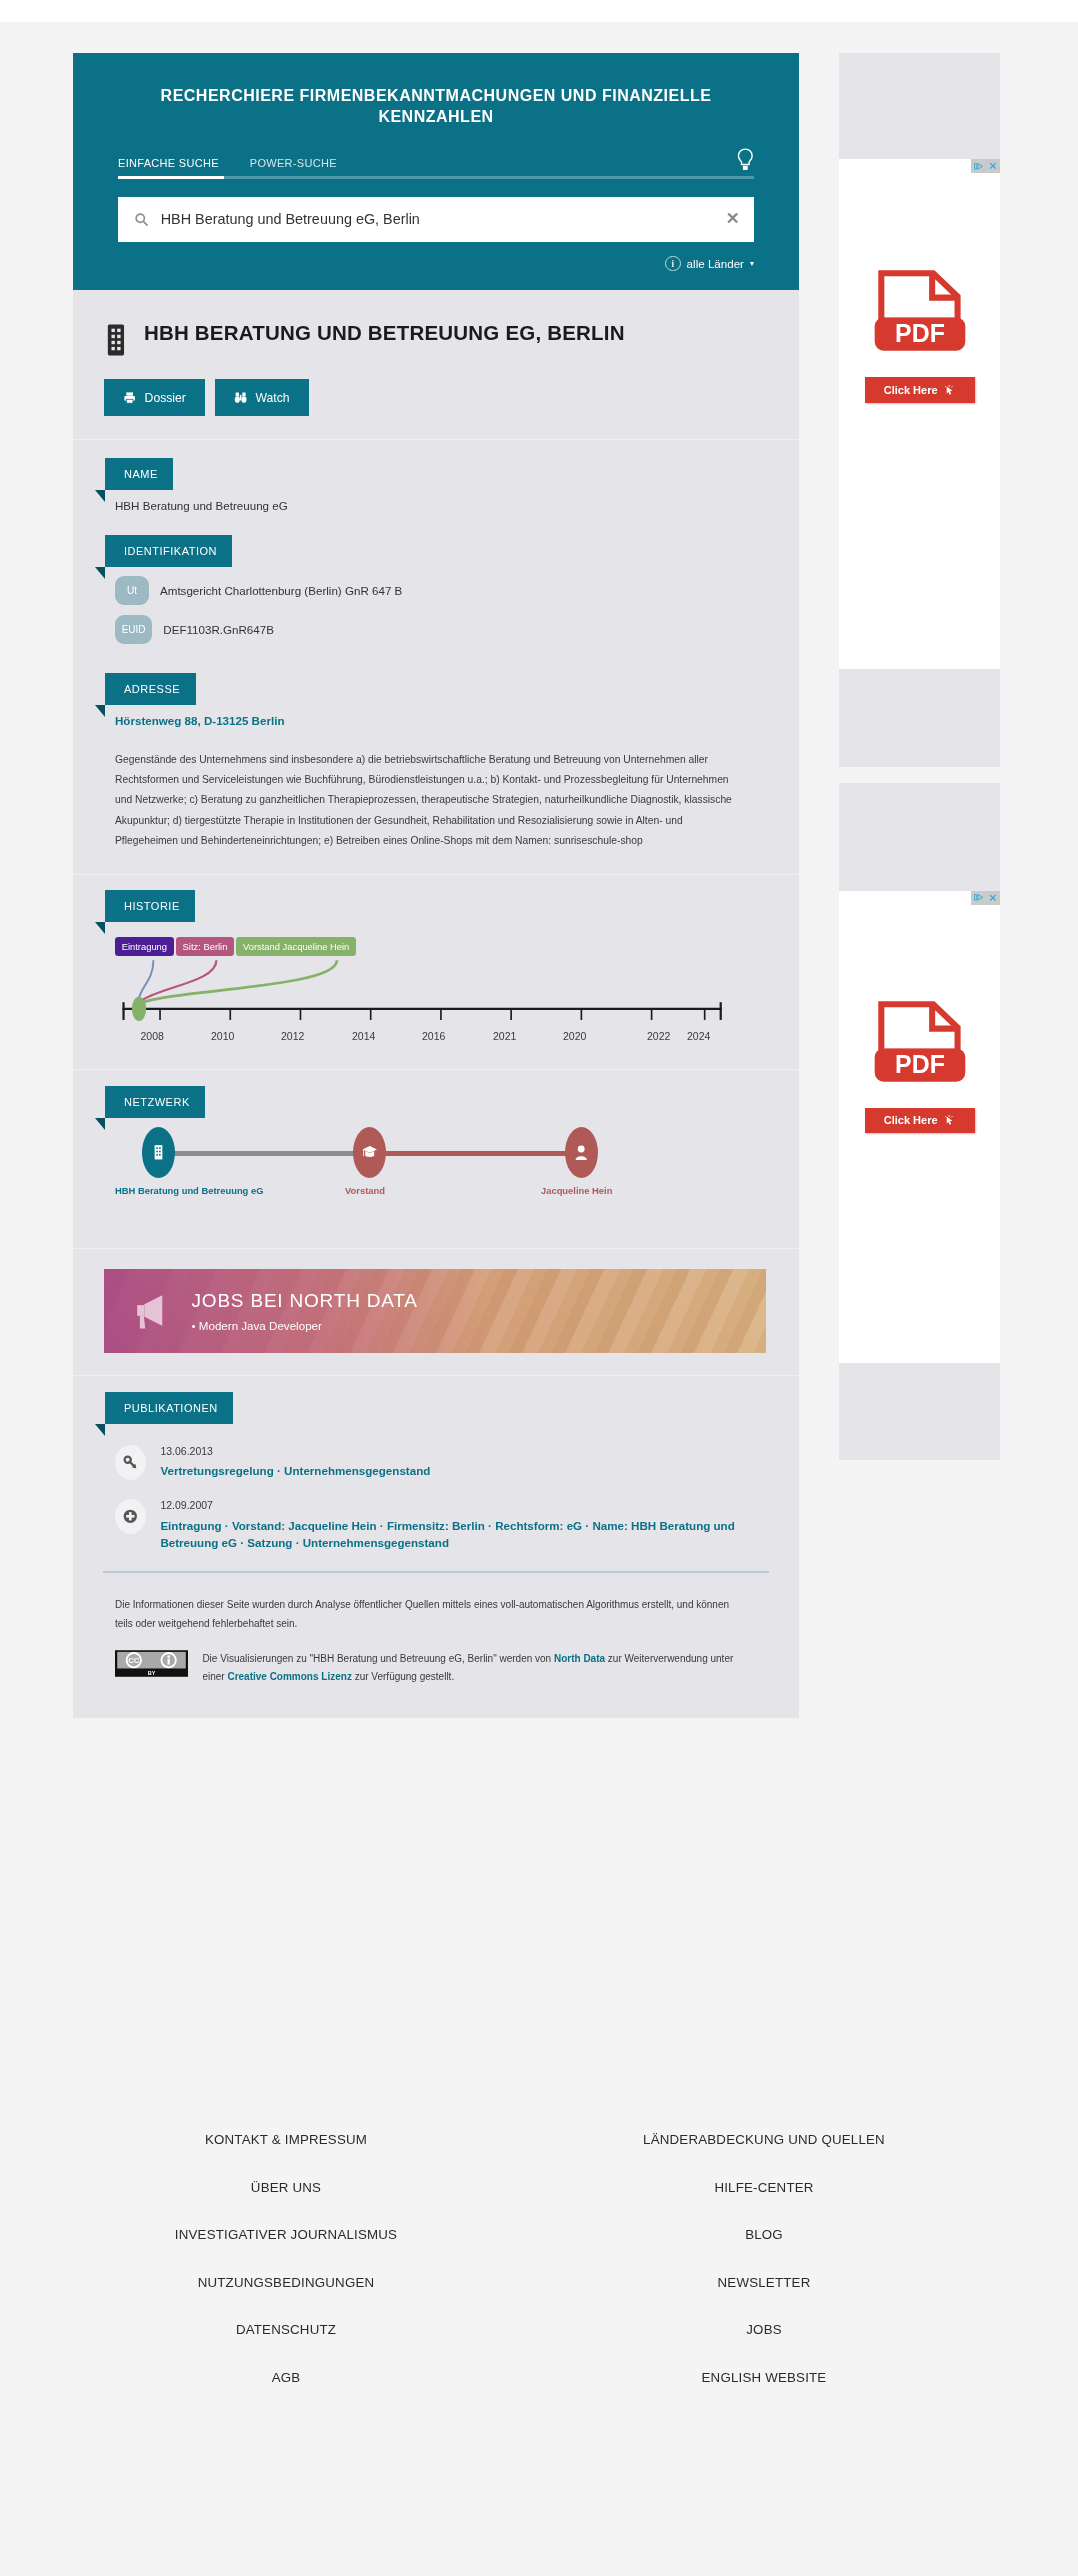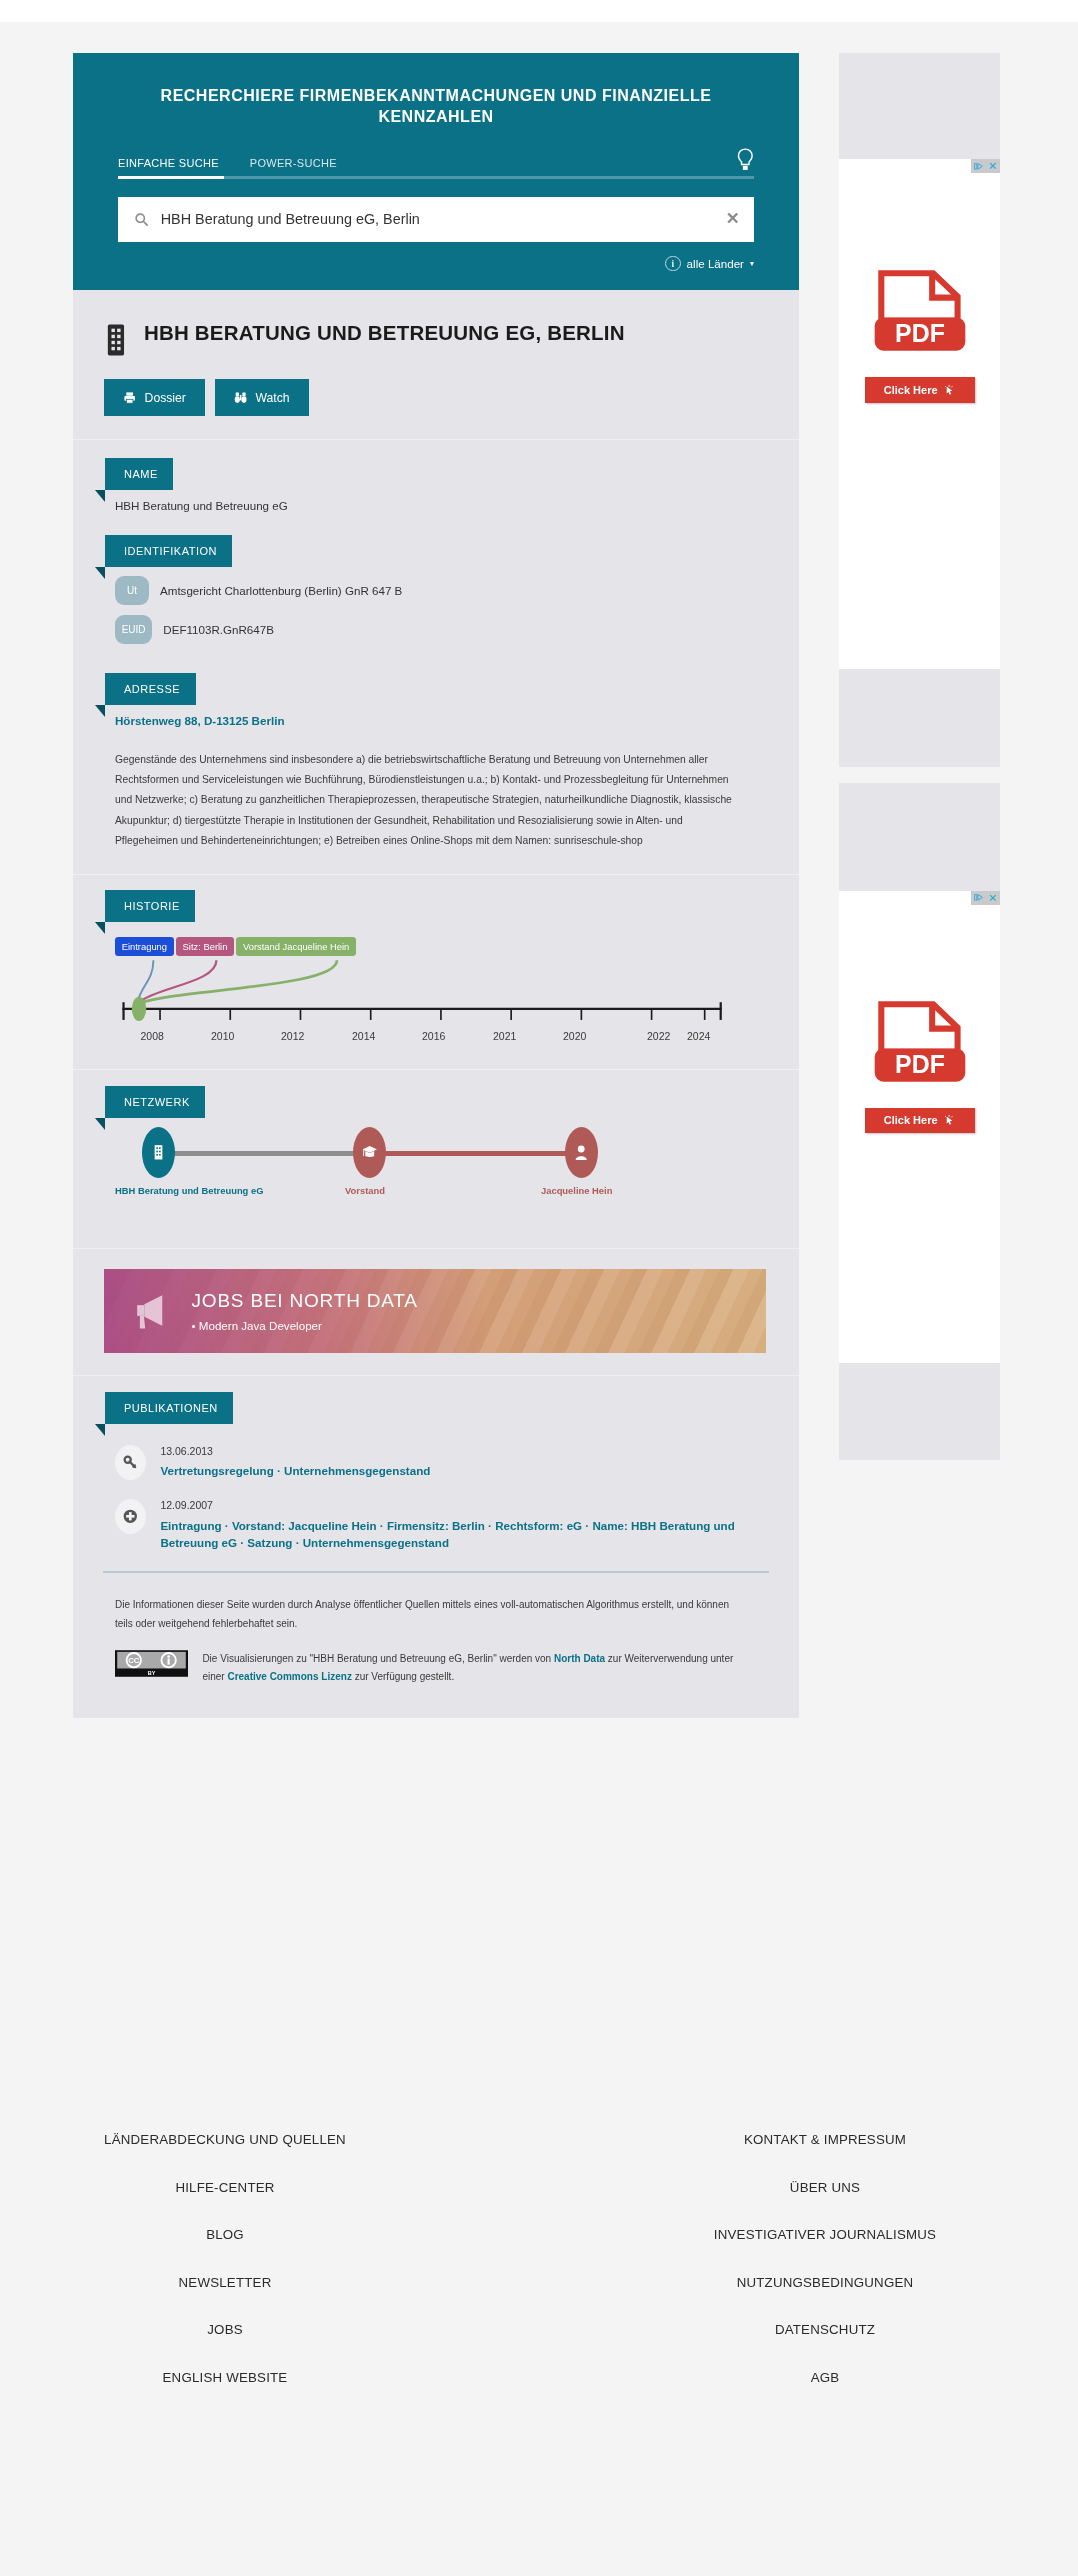--- a/index.html
+++ b/index.html
@@ -280,21 +280,21 @@
       </div>
 
       <div class="sec">
         <div class="sec-body" style="padding-top:15.5px;">
           <div class="flag-wrap">
             <div class="flag">HISTORIE</div>
           </div>
 
           <div class="timeline-wrap">
             <div class="tl-labels">
-              <div class="tl-lbl" style="background:#1d4ed8;">Eintragung</div>
+              <div class="tl-lbl" style="background:#4c1d95;">Eintragung</div>
               <div class="tl-lbl" style="background:#b5567e;">Sitz: Berlin</div>
               <div class="tl-lbl" style="background:#86b169;">Vorstand Jacqueline Hein</div>
             </div>
 
             <svg width="643" height="94" viewBox="0 0 1160 170" style="position:absolute;left:0;top:27px;">
 
               <path d="M68 4 C68 40 46 50 40 78" fill="none" stroke="#6e93b8" stroke-width="3.5"></path>
               <path d="M182 4 C182 44 78 52 41 80" fill="none" stroke="#b5567e" stroke-width="4"></path>
               <path d="M400 4 C400 54 110 56 42 82" fill="none" stroke="#86b169" stroke-width="5"></path>
 
@@ -531,33 +531,33 @@
             <line x1="17" y1="4" x2="15" y2="6" stroke="#fff" stroke-width="1.8"></line>
           </svg>
         </div>
       </div>
     </div>
 
   </div>
 
   <div class="footer">
     <div class="fcols">
+      <div class="fcol right">
+        <a class="flink">KONTAKT &amp; IMPRESSUM</a>
+        <a class="flink">ÜBER UNS</a>
+        <a class="flink">INVESTIGATIVER JOURNALISMUS</a>
+        <a class="flink">NUTZUNGSBEDINGUNGEN</a>
+        <a class="flink">DATENSCHUTZ</a>
+        <a class="flink">AGB</a>
+      </div>
       <div class="fcol left">
         <a class="flink">LÄNDERABDECKUNG UND QUELLEN</a>
         <a class="flink">HILFE-CENTER</a>
         <a class="flink">BLOG</a>
         <a class="flink">NEWSLETTER</a>
         <a class="flink">JOBS</a>
         <a class="flink">ENGLISH WEBSITE</a>
       </div>
-      <div class="fcol right">
-        <a class="flink">KONTAKT &amp; IMPRESSUM</a>
-        <a class="flink">ÜBER UNS</a>
-        <a class="flink">INVESTIGATIVER JOURNALISMUS</a>
-        <a class="flink">NUTZUNGSBEDINGUNGEN</a>
-        <a class="flink">DATENSCHUTZ</a>
-        <a class="flink">AGB</a>
-      </div>
     </div>
   </div>
 
 </div>
 
 
 </body></html>

